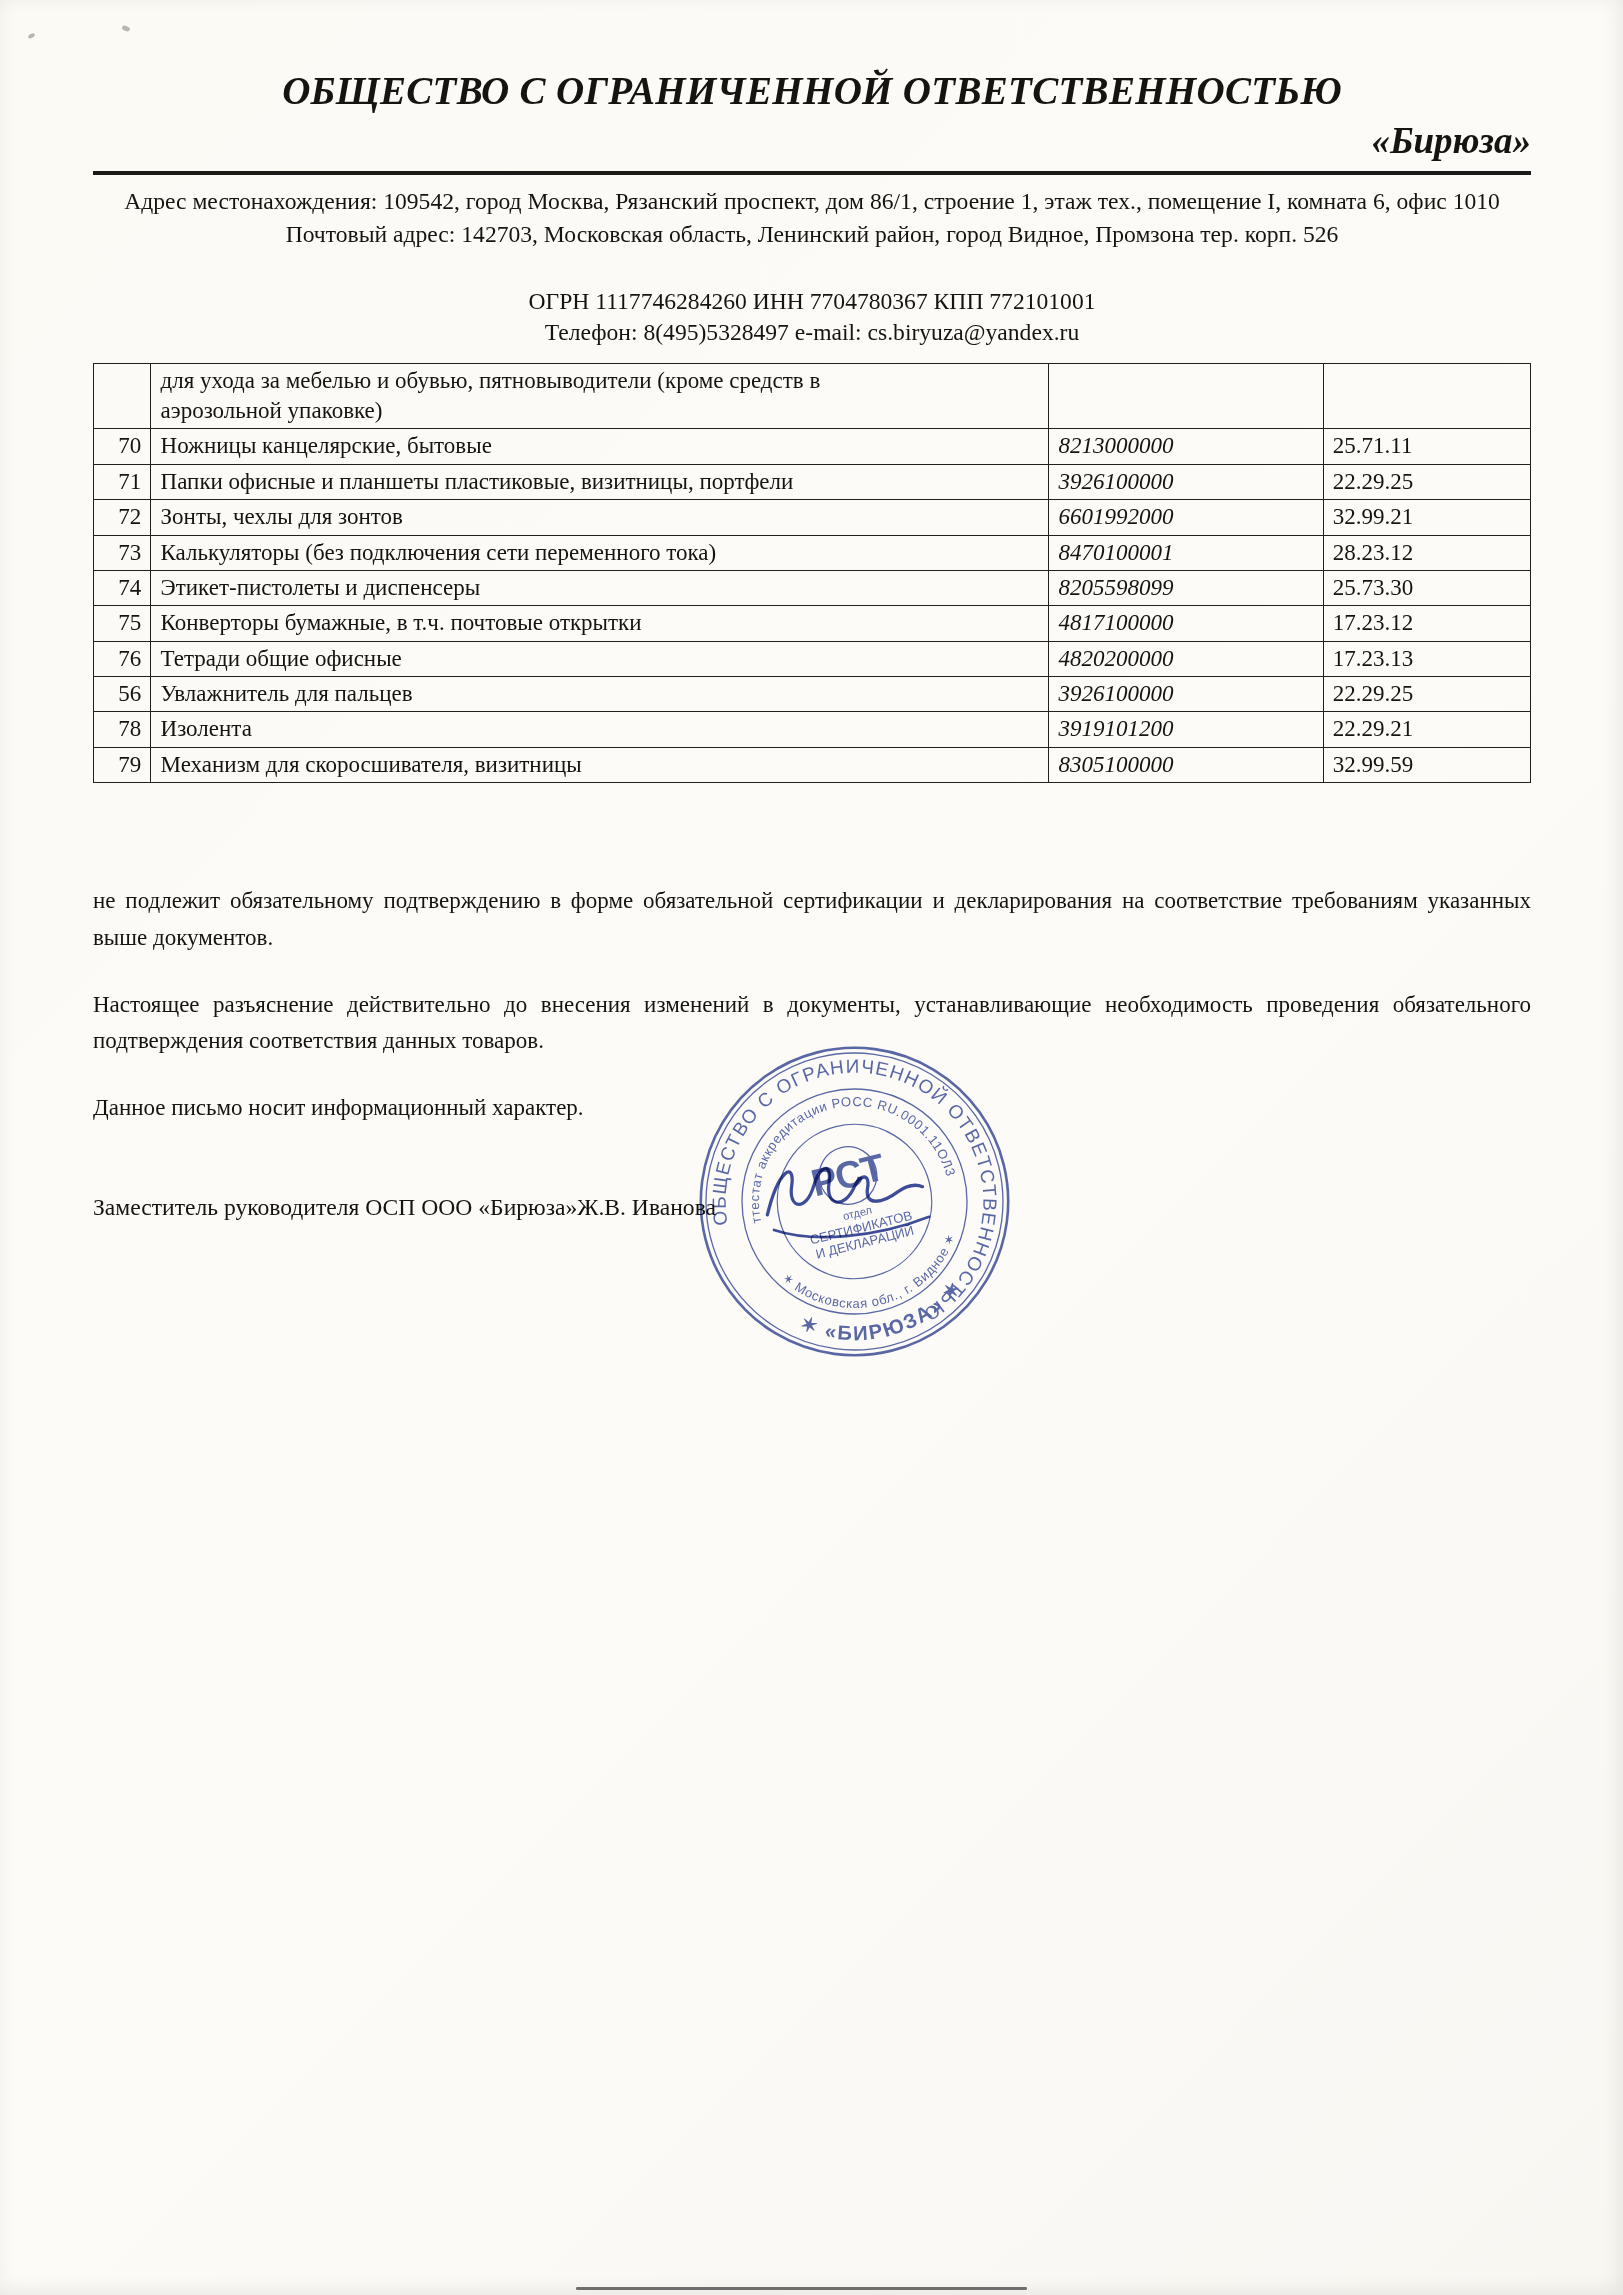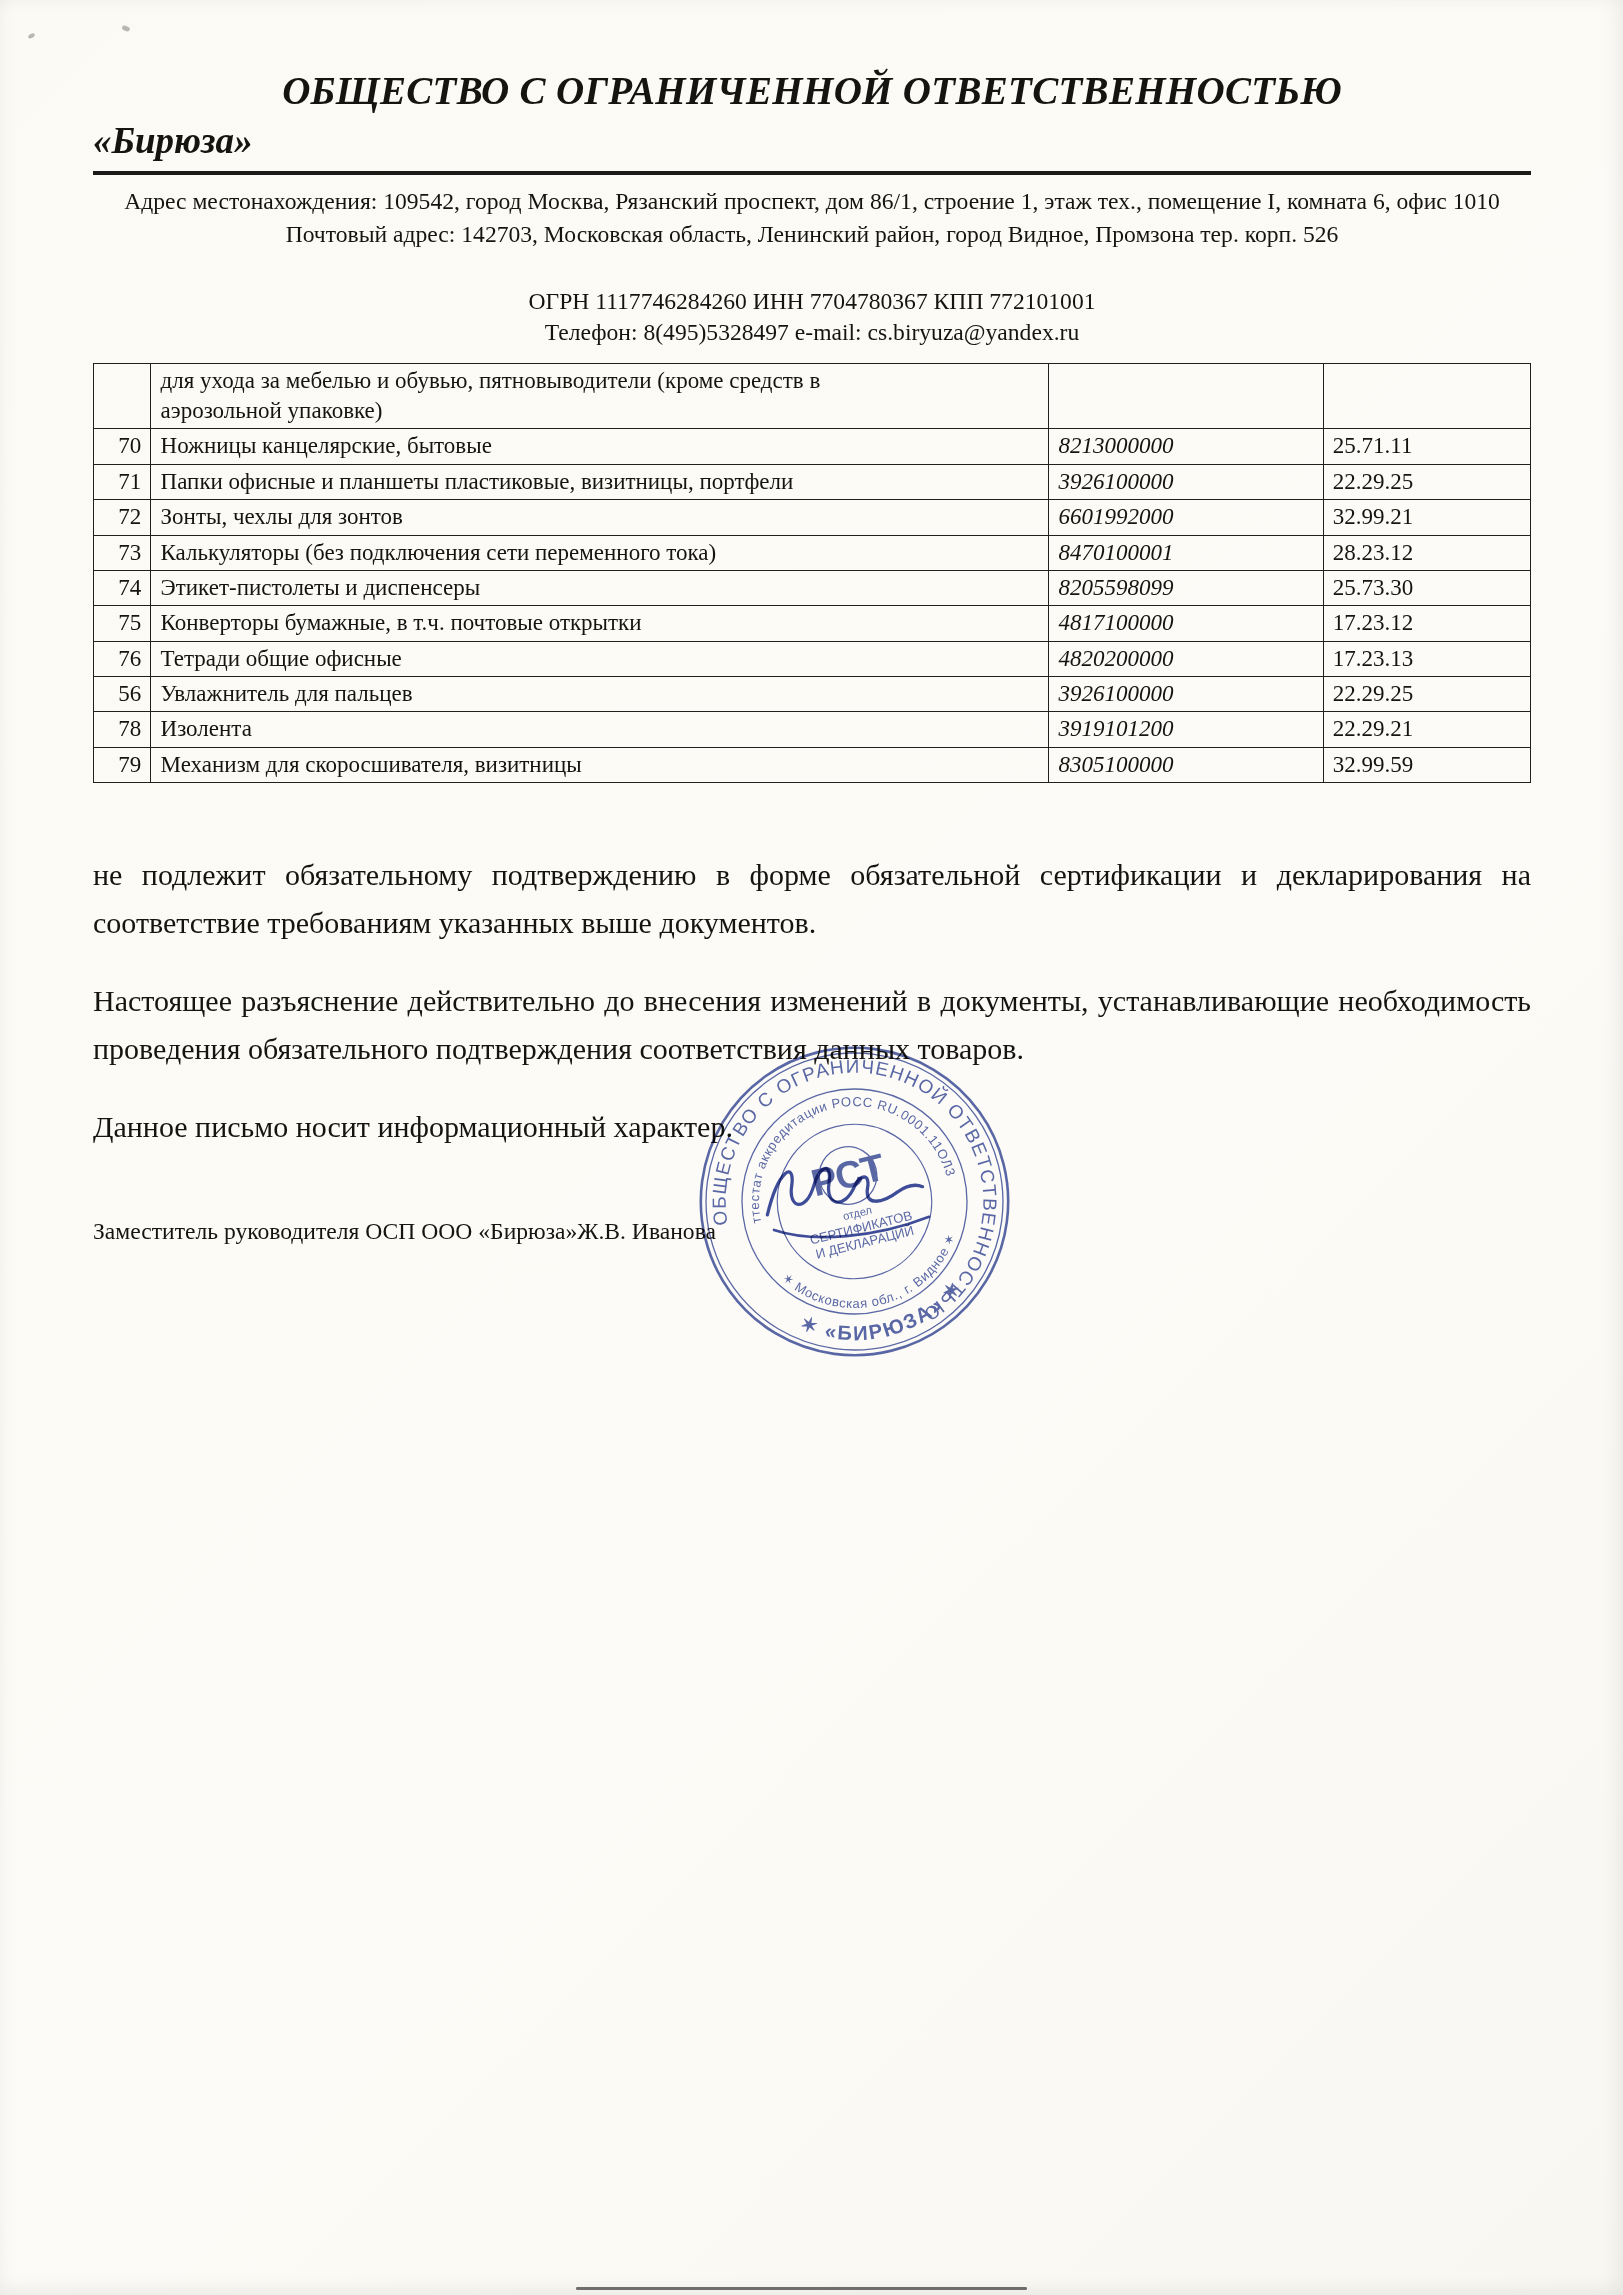--- a/index.html
+++ b/index.html
@@ -28,21 +28,21 @@
     font-weight: bold;
     font-style: italic;
     text-align: center;
     letter-spacing: 0.3px;
     line-height: 1.15;
   }
   .company-name {
     font-size: 37px;
     font-weight: bold;
     font-style: italic;
-    text-align: left;
+    text-align: right;
     margin-top: 5.2px;
   }
   .title-rule {
     height: 3.3px;
     background: #1b1a18;
     margin-top: 9.2px;
     border: none;
   }
   .address-block {
     margin-top: 10.5px;
@@ -69,22 +69,22 @@
     vertical-align: top;
     line-height: 1.32;
   }
   td.c-num   { width: 38px; text-align: right; padding-left: 2.6px; padding-right: 2.6px; }
   td.c-desc  { width: auto; }
   td.c-code  { width: 255px; font-style: italic; }
   td.c-okpd  { width: 188px; }
   .prewrap { white-space: pre-line; }
   
   .letter-body {
-    margin-top: 68px;
-    font-size: 30px;
+    margin-top: 100px;
+    font-size: 23px;
     line-height: 1.6;
     text-align: justify;
   }
   .letter-body p { margin: 0; }
   .letter-body p + p { margin-top: 30px; }
   
   .signature-row {
     margin-top: 67px;
     display: flex;
     align-items: baseline;

